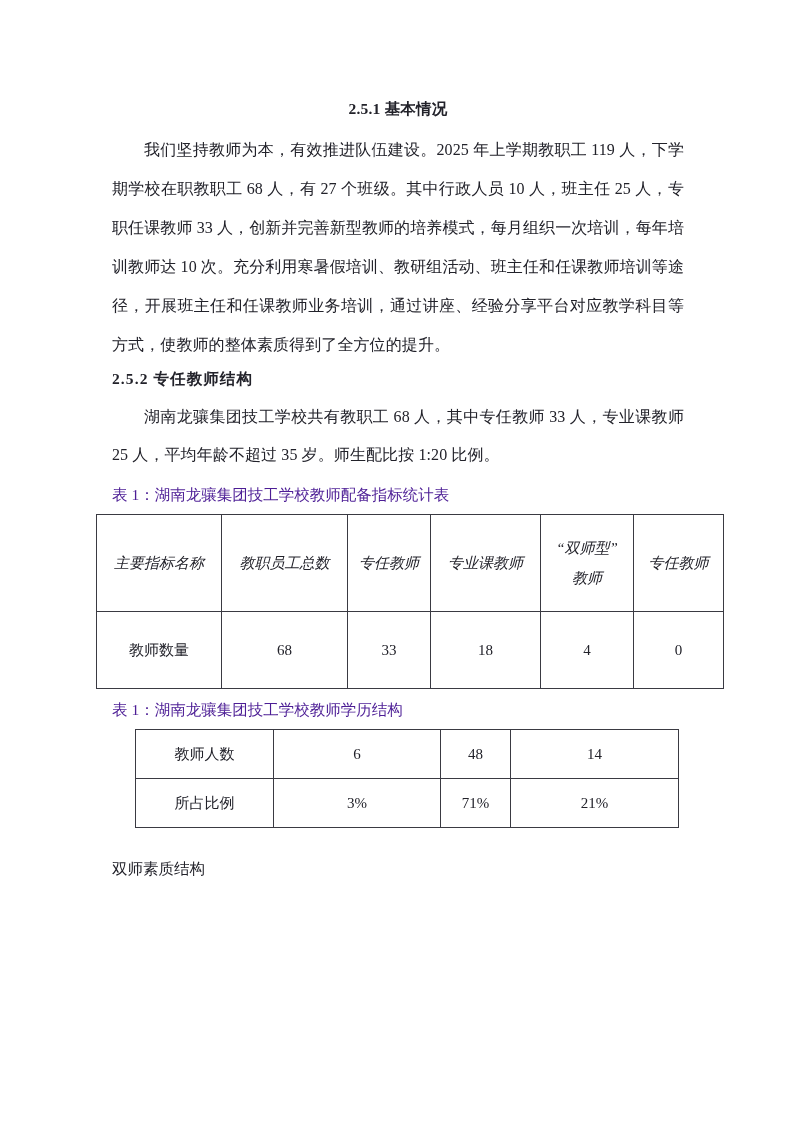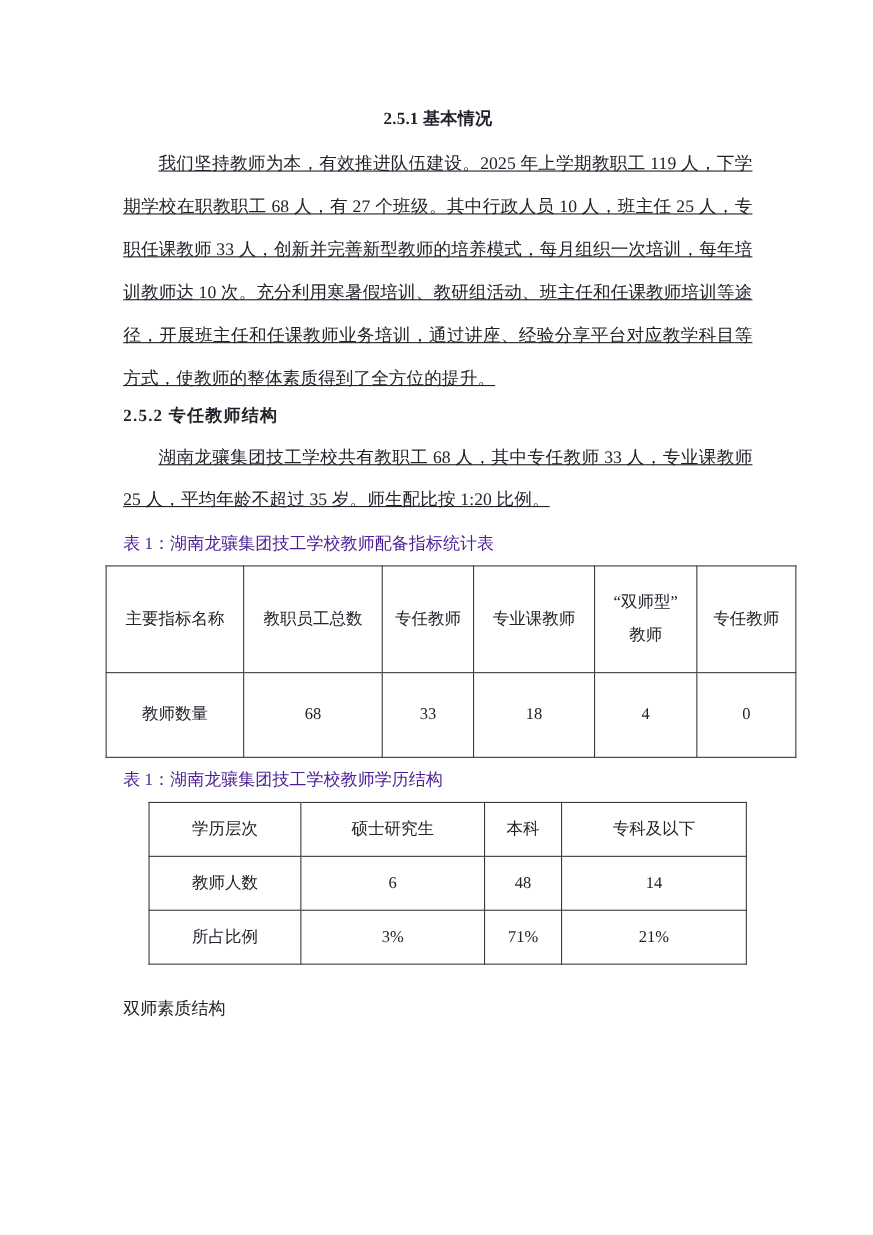--- a/index.html
+++ b/index.html
@@ -47,21 +47,20 @@
   
   .body-para {
     font-size: 16px;
     line-height: 39px;
     color: #22222a;
     margin: 0;
     text-align: justify;
     text-justify: inter-ideograph;
     text-indent: 2em;
     letter-spacing: 0.1px;
-    text-decoration: underline;
   }
   .body-para.tight {
     line-height: 38px;
   }
 
   
   .table-caption {
     font-size: 15.5px;
     line-height: 30px;
     color: #4c1d95;
@@ -85,21 +84,21 @@
     font-weight: normal;
     padding: 2px 2px;
     line-height: 28px;
   }
 
   
   #table-teacher-allocation {
     width: 597px;
     margin: 2px 0 0 -16px;
   }
-  #table-teacher-allocation .r-head td { height: 92px; }
+  #table-teacher-allocation .r-head td { height: 92px; font-style: italic; }
   #table-teacher-allocation .r-body td { height: 72px; }
   #table-teacher-allocation .c0 { width: 120px; }
   #table-teacher-allocation .c1 { width: 121px; }
   #table-teacher-allocation .c2 { width: 78px; }
   #table-teacher-allocation .c3 { width: 105px; }
   #table-teacher-allocation .c4 { width: 88px; }
   #table-teacher-allocation .c5 { width: 85px; }
   #table-teacher-allocation .num { font-size: 15px; }
   .two-line { display: block; line-height: 30px; }
 
@@ -174,26 +173,20 @@
           <td class="c5 num">0</td>
         </tr>
       </tbody>
     </table>
 
     <div class="table-caption">表 1：湖南龙骧集团技工学校教师学历结构</div>
 
     <table class="doc-table" id="table-teacher-education">
       <tbody>
         <tr>
-          <td class="c0">学历层次</td>
-          <td class="c1">硕士研究生</td>
-          <td class="c2">本科</td>
-          <td class="c3">专科及以下</td>
-        </tr>
-        <tr>
           <td class="c0">教师人数</td>
           <td class="c1">6</td>
           <td class="c2">48</td>
           <td class="c3">14</td>
         </tr>
         <tr>
           <td class="c0">所占比例</td>
           <td class="c1">3%</td>
           <td class="c2">71%</td>
           <td class="c3">21%</td>

